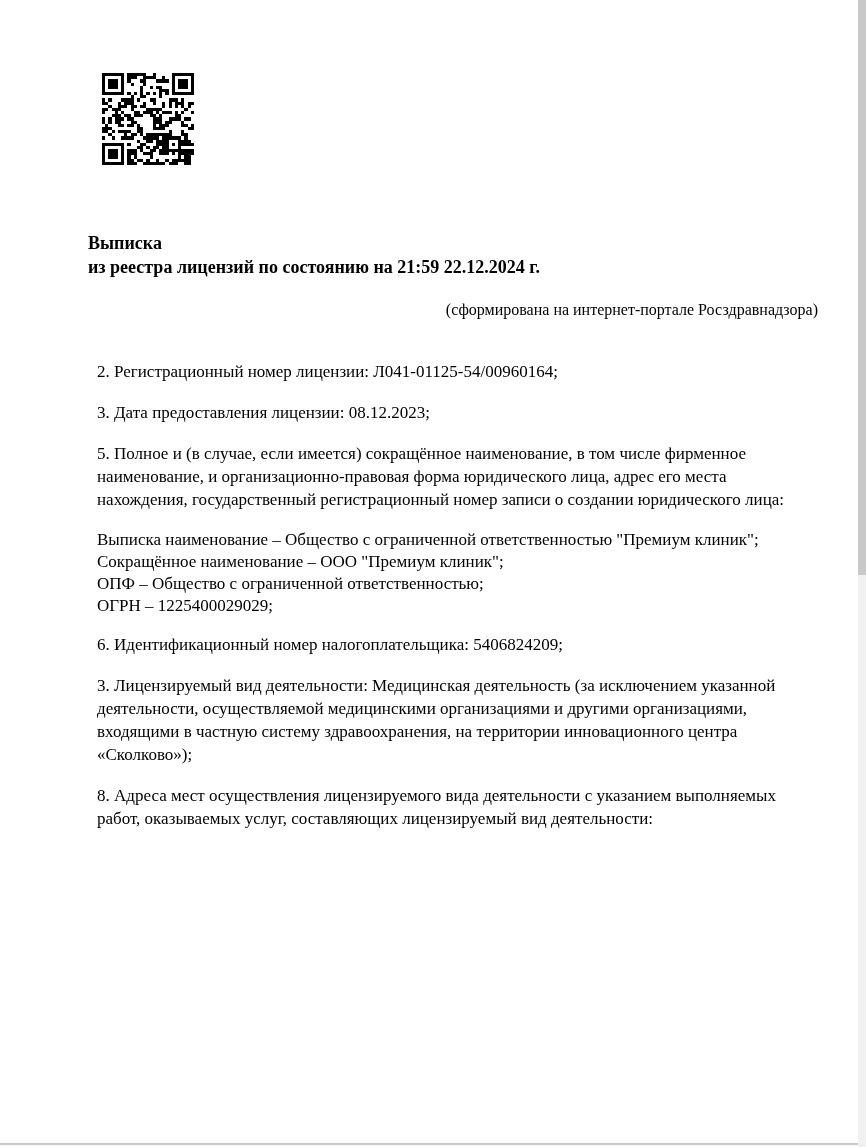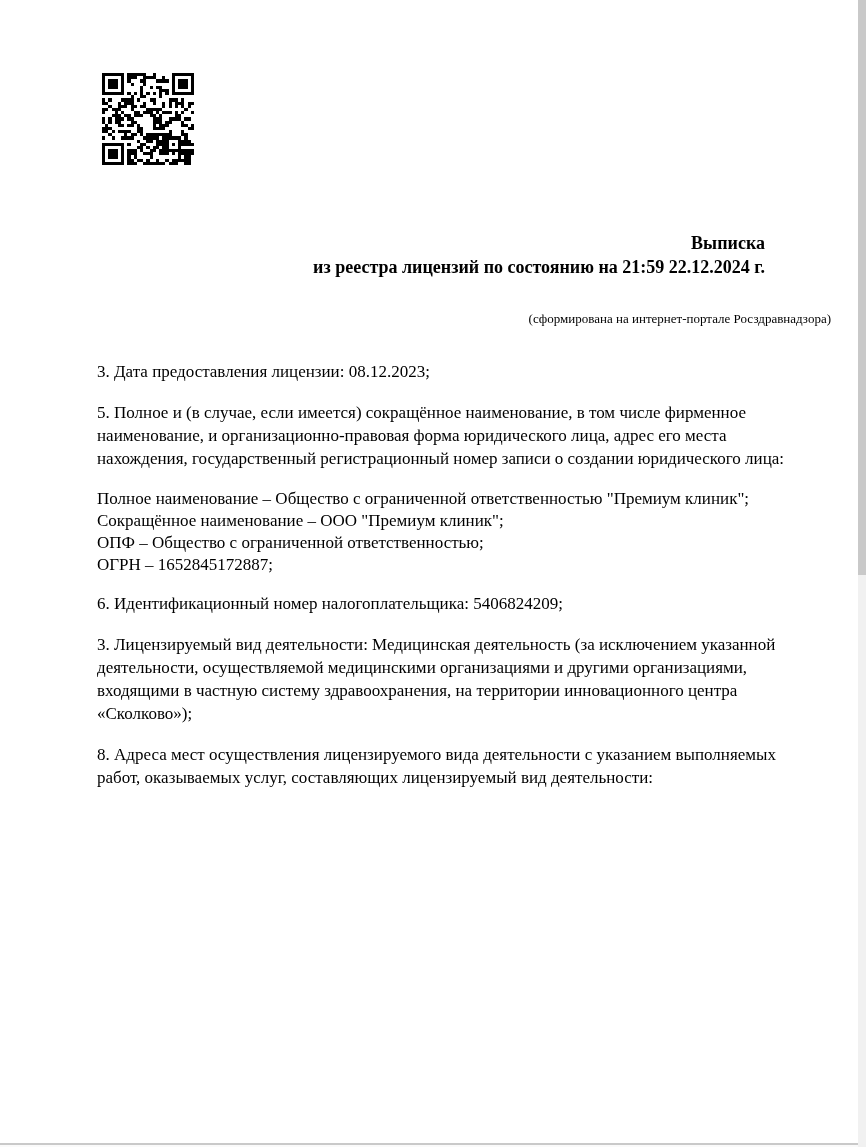--- a/index.html
+++ b/index.html
@@ -16,33 +16,32 @@
     font-family: "Liberation Serif", "DejaVu Serif", serif;
   }
   .qr-wrap {
     position: absolute;
     left: 102px; top: 73px;
     width: 92px; height: 92px;
   }
   .qr-wrap svg { display: block; width: 92px; height: 92px; }
   .title-block {
     position: absolute;
-    left: 97px; top: 231px; width: 668px;
-    text-align: right;
+    left: 88px; top: 231px; width: 668px;
+    text-align: left;
     font-weight: bold;
     font-size: 18px;
     line-height: 24px;
   }
   .subtitle {
     position: absolute;
-    left: 110px; top: 301px; width: 721px;
+    left: 97px; top: 301px; width: 721px;
     text-align: right;
-    font-size: 13px;
+    font-size: 16px;
     line-height: 17px;
-    margin-top: 9px;
   }
   .content {
     position: absolute;
     left: 97px; top: 360px; width: 700px;
     font-size: 17px;
     line-height: 23px;
     text-align: left;
   }
   .content p { margin: 0 0 18px 0; }
   .name-block { line-height: 22px; margin: 0 0 16px 0; }
@@ -501,27 +500,28 @@
     </div>
 
   <div class="title-block">
     <div>Выписка</div>
     <div>из реестра лицензий по состоянию на 21:59 22.12.2024 г.</div>
   </div>
 
   <div class="subtitle">(сформирована на интернет-портале Росздравнадзора)</div>
 
   <div class="content">
+    <p>2. Регистрационный номер лицензии: Л041-01125-54/00960164;</p>
     <p>3. Дата предоставления лицензии: 08.12.2023;</p>
     <p>5. Полное и (в случае, если имеется) сокращённое наименование, в том числе фирменное наименование, и организационно-правовая форма юридического лица, адрес его места нахождения, государственный регистрационный номер записи о создании юридического лица:</p>
     <div class="name-block">
-      <div>Полное наименование – Общество с ограниченной ответственностью "Премиум клиник";</div>
+      <div>Выписка наименование – Общество с ограниченной ответственностью "Премиум клиник";</div>
       <div>Сокращённое наименование – ООО "Премиум клиник";</div>
       <div>ОПФ – Общество с ограниченной ответственностью;</div>
-      <div>ОГРН – 1652845172887;</div>
+      <div>ОГРН – 1225400029029;</div>
     </div>
     <p>6. Идентификационный номер налогоплательщика: 5406824209;</p>
     <p>3. Лицензируемый вид деятельности: Медицинская деятельность (за исключением указанной деятельности, осуществляемой медицинскими организациями и другими организациями, входящими в частную систему здравоохранения, на территории инновационного центра «Сколково»);</p>
     <p>8. Адреса мест осуществления лицензируемого вида деятельности с указанием выполняемых работ, оказываемых услуг, составляющих лицензируемый вид деятельности:</p>
   </div>
 
   <div class="page-bottom-edge"></div>
   <div class="below-page"></div>
 
   <div class="scrollbar">

